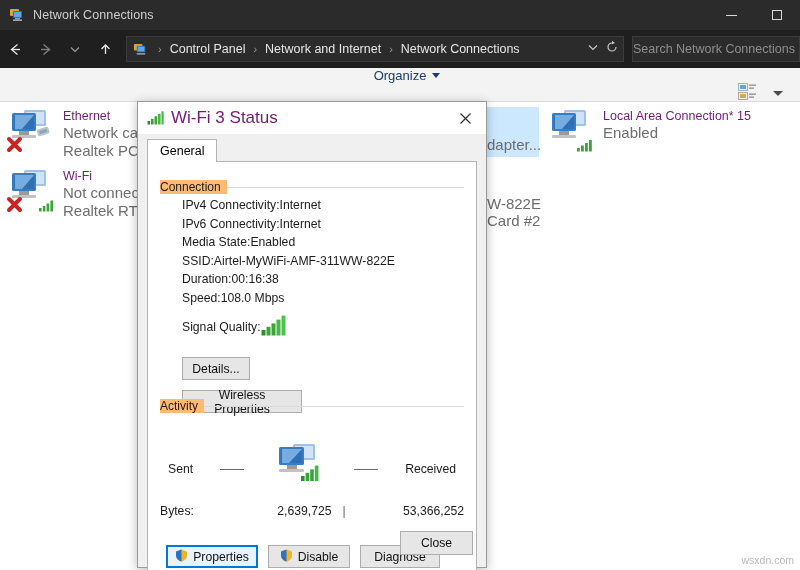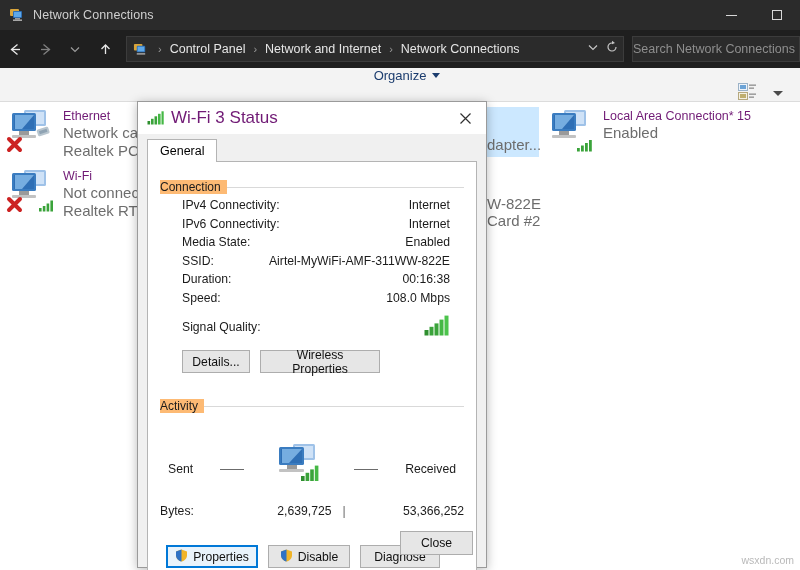--- a/index.html
+++ b/index.html
@@ -86,21 +86,21 @@
   }
   .tabpanel {
     position: absolute; left: 9px; top: 27px; right: 9px; height: 450px;
     background: #ffffff; border: 1px solid #b4b4b4;
   }
 
   .group { position: absolute; left: 12px; right: 12px; }
   .group-label { position: absolute; top: -8px; left: 0; background: #fdba74; padding-right: 6px; font-size: 12px; color: #1b1b1b; }
   .group-line { position: absolute; top: -1px; left: 0; right: 0; height: 1px; background: #d9d9d9; }
 
-  .row { display: flex; justify-content: space-between; align-items: baseline; font-size: 12.2px; color: #1b1b1b; padding: 0 14px 0 22px; height: 18.5px; }
+  .row { display: flex; align-items: baseline; font-size: 12.2px; color: #1b1b1b; padding: 0 14px 0 22px; height: 18.5px; }
   .row .k { white-space: nowrap; }
   .row .v { white-space: nowrap; }
 
   .btnrow { display: flex; gap: 10px; }
   .btn {
     background: #e6e6e6; border: 1px solid #adadad; font-size: 12.2px; color: #111;
     height: 23px; display: inline-flex; align-items: center; justify-content: center;
     padding: 0 10px; gap: 5px; font-family: "Liberation Sans", sans-serif;
   }
   .btn.focused { border: 1px solid #0078d7; box-shadow: 0 0 0 1px #0078d7 inset; background: #e9f3fb; }
@@ -379,21 +379,21 @@
                 <rect x="0.5" y="15" width="4" height="5.5" fill="#2f8f2f"></rect>
                 <rect x="5.5" y="11.8" width="4" height="8.7" fill="#3aa33a"></rect>
                 <rect x="10.5" y="8.4" width="4" height="12.1" fill="#3aa33a"></rect>
                 <rect x="15.5" y="4.6" width="4" height="15.9" fill="#45b845"></rect>
                 <rect x="20.5" y="0.6" width="4" height="19.9" fill="#4cc44c"></rect>
               </svg>
             </span>
           </div>
         </div>
 
-        <div class="btnrow" style="position:absolute; left:34px; top:188px;">
+        <div class="btnrow" style="position:absolute; left:34px; top:195px;flex-direction:column;">
           <button class="btn" style="width:68px;">Details...</button>
           <button class="btn" style="width:120px;">Wireless Properties</button>
         </div>
 
         <div class="group" style="top:245px;">
           <div class="group-line"></div>
           <div class="group-label">Activity</div>
         </div>
 
         <div class="activity-wrap" style="position:absolute; left:12px; right:12px; top:262px;">

